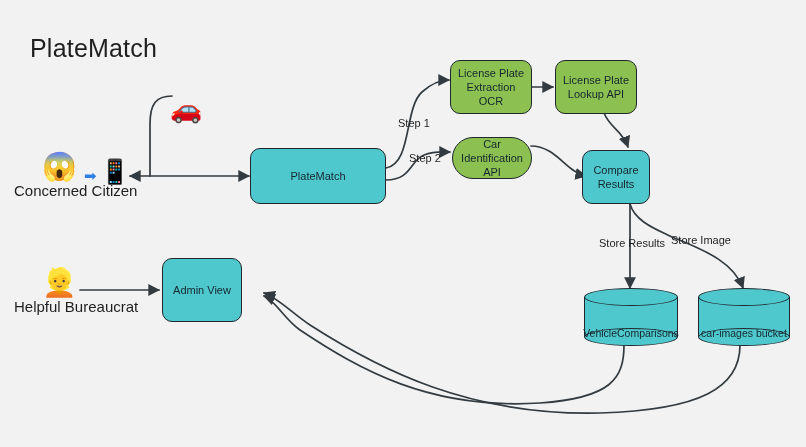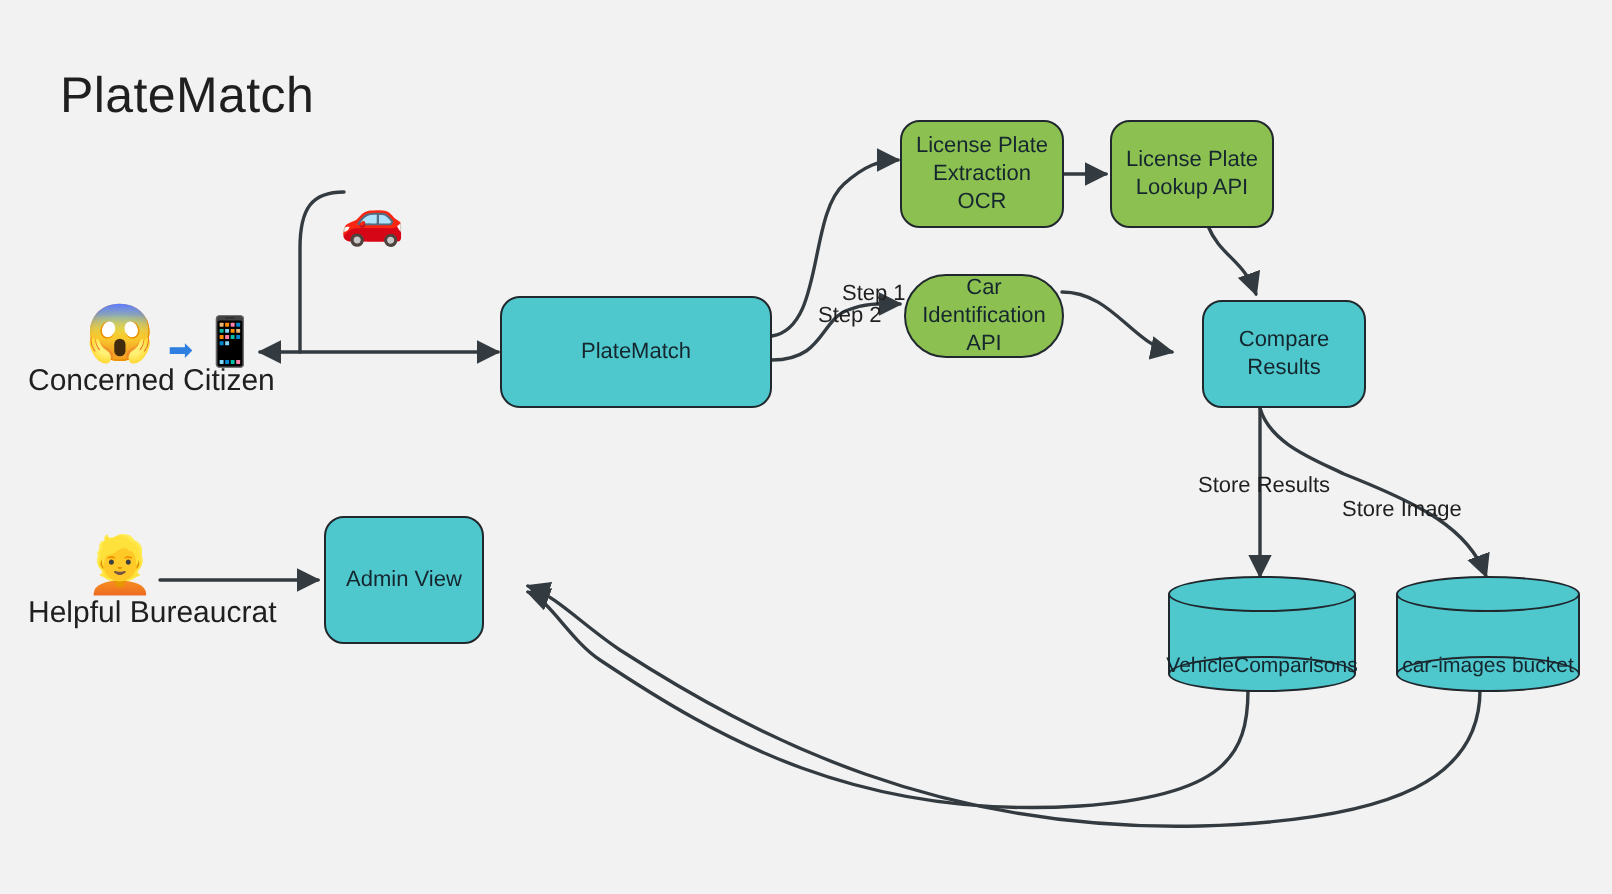--- a/index.html
+++ b/index.html
@@ -189,21 +189,21 @@
   <span class="node-label">License Plate
 Lookup API</span>
 </div>
 
 <div class="node green" style="left:452px; top:137px; width:80px; height:42px;border-radius:21px;">
   <span class="node-label">Car
 Identification
 API</span>
 </div>
 
-<div class="node teal" style="left:601px; top:150px; width:82px; height:54px;">
+<div class="node teal" style="left:582px; top:150px; width:68px; height:54px;">
   <span class="node-label">Compare
 Results</span>
 </div>
 
 <div class="node teal" style="left:162px; top:258px; width:80px; height:64px;">
   <span class="node-label">Admin View</span>
 </div>
 
 <div class="cylinder" style="left:584px; top:288px; width:94px; height:58px;">
   <div class="cyl-body"></div>
@@ -212,16 +212,16 @@
   <div class="cyl-label">VehicleComparisons</div>
 </div>
 
 <div class="cylinder" style="left:698px; top:288px; width:92px; height:58px;">
   <div class="cyl-body"></div>
   <div class="cyl-bottom"></div>
   <div class="cyl-top"></div>
   <div class="cyl-label">car-images bucket</div>
 </div>
 
-<div class="edge-label" style="left:421px; top:117px;margin-top:24px;">Step 1</div>
+<div class="edge-label" style="left:398px; top:117px;">Step 1</div>
 <div class="edge-label" style="left:409px; top:152px;">Step 2</div>
 <div class="edge-label" style="left:599px; top:237px;">Store Results</div>
-<div class="edge-label" style="left:671px; top:249px;">Store Image</div>
+<div class="edge-label" style="left:671px; top:234px;">Store Image</div>
 
 </body></html>

